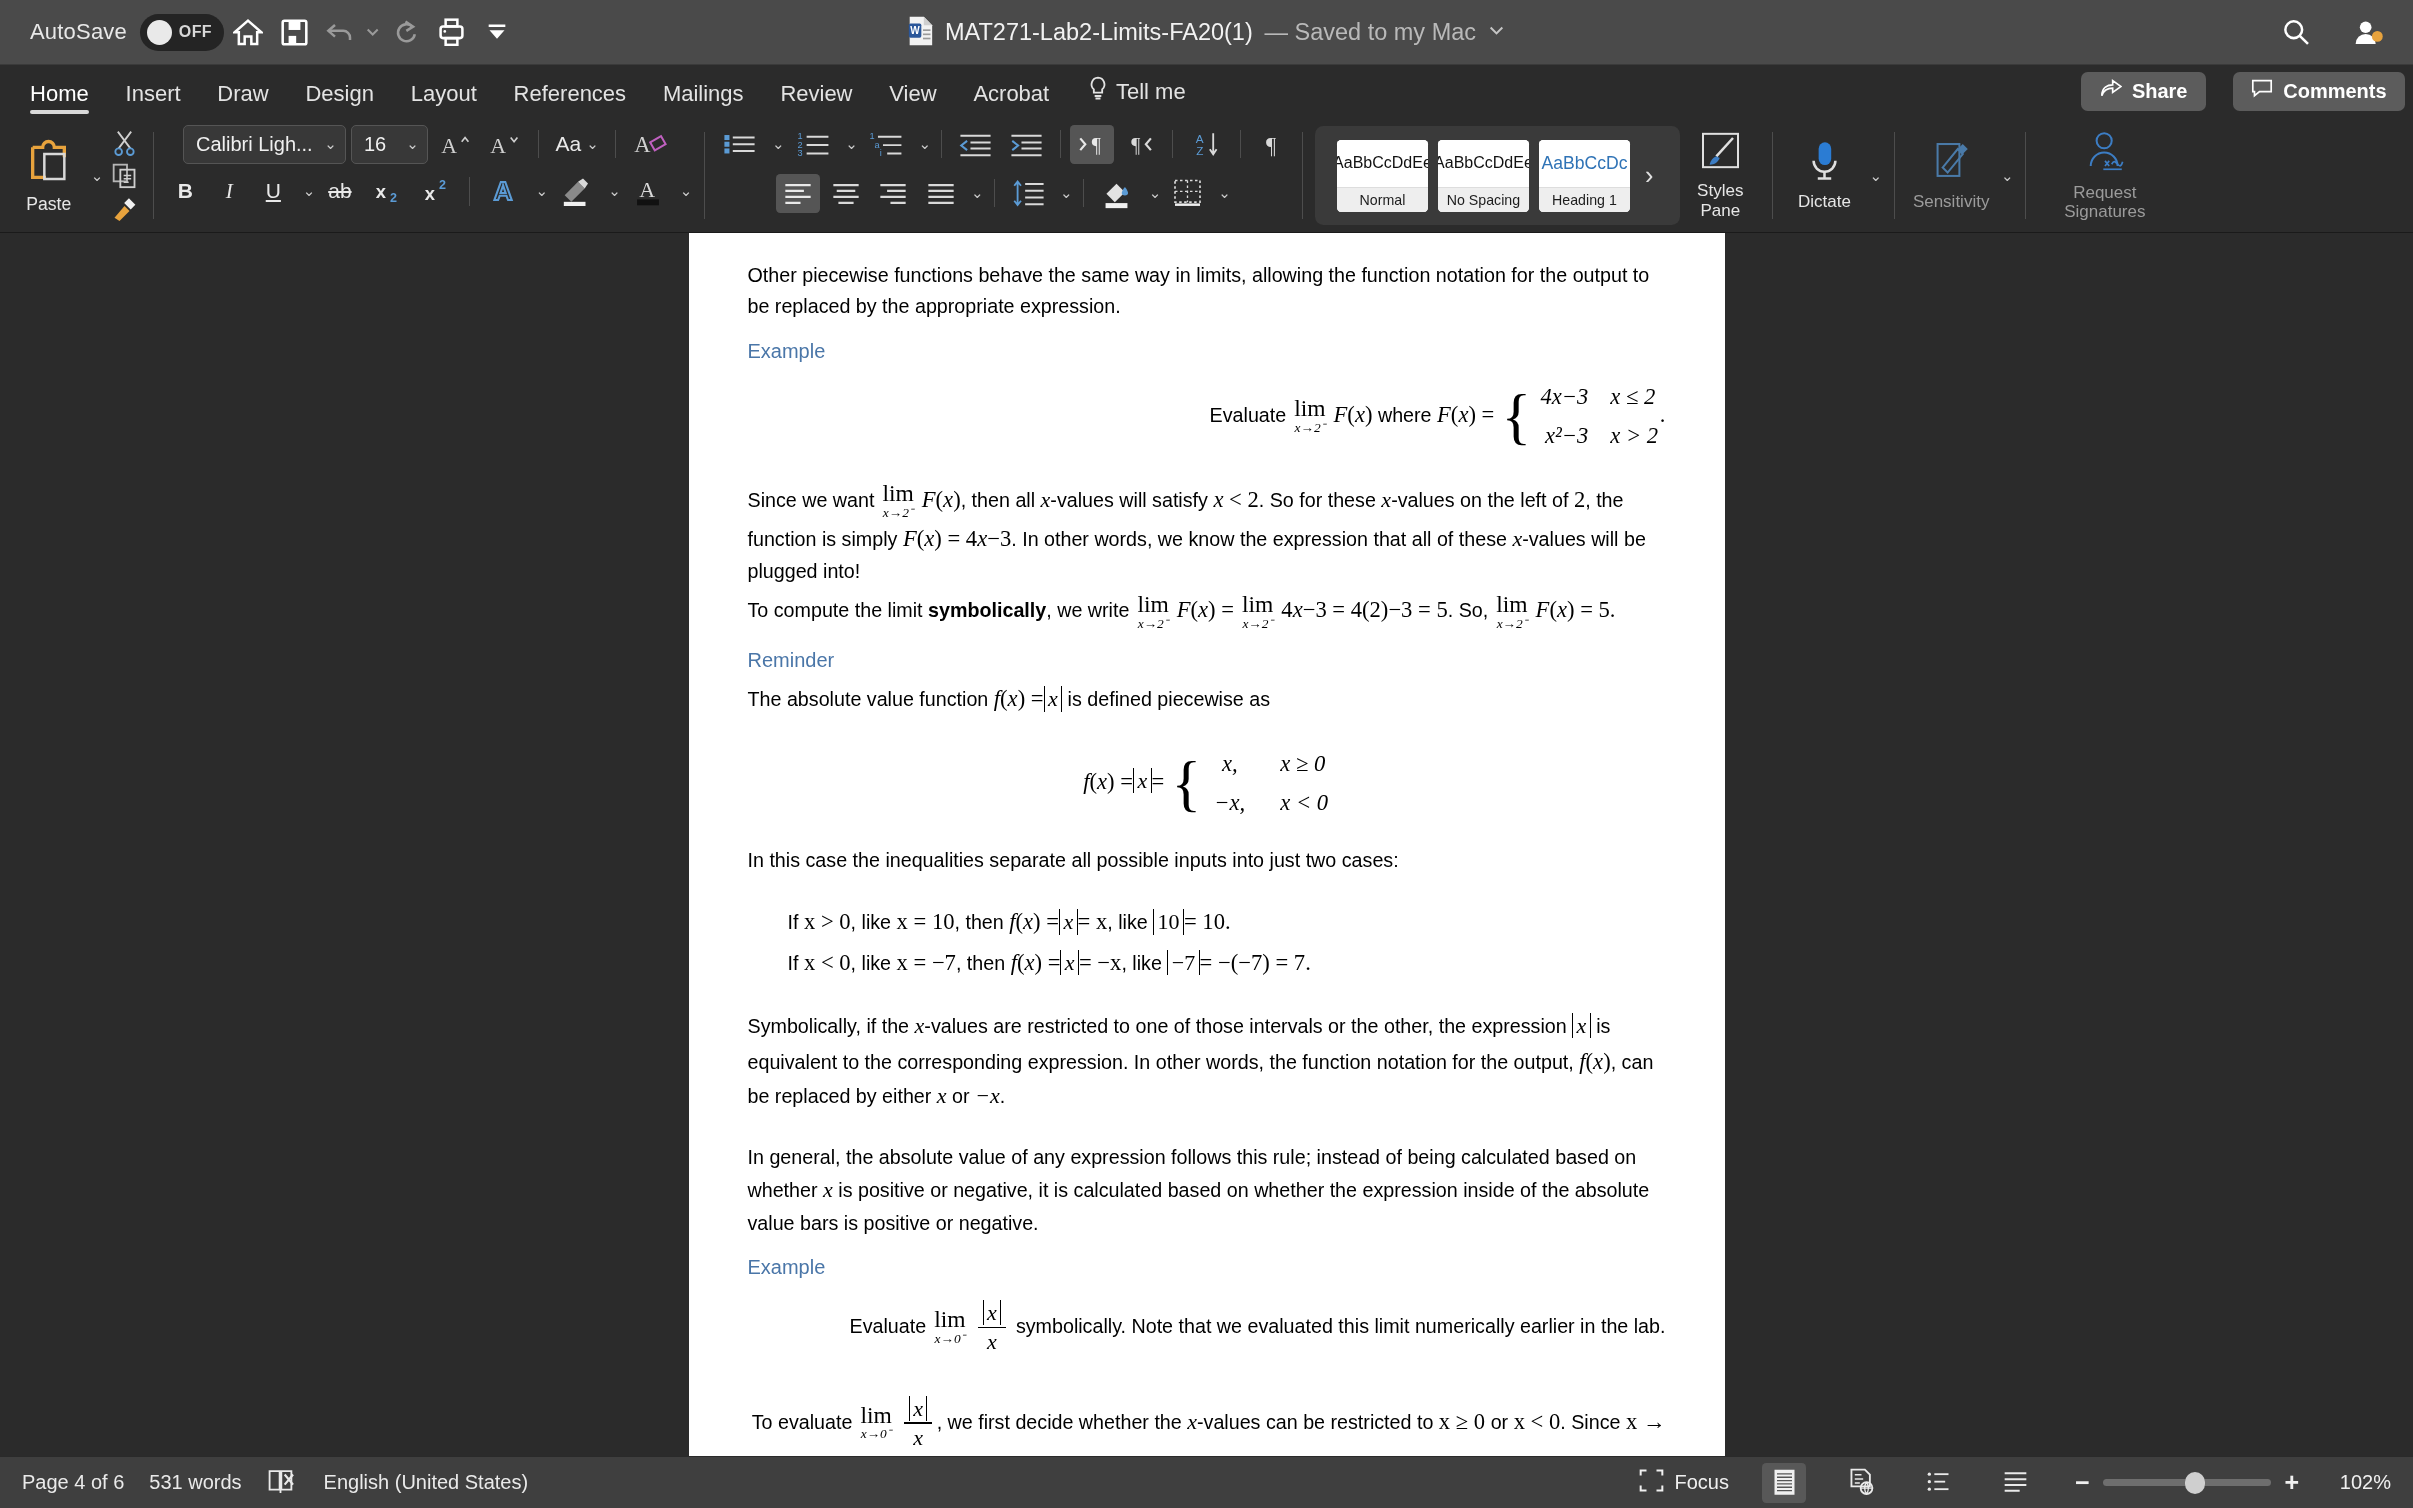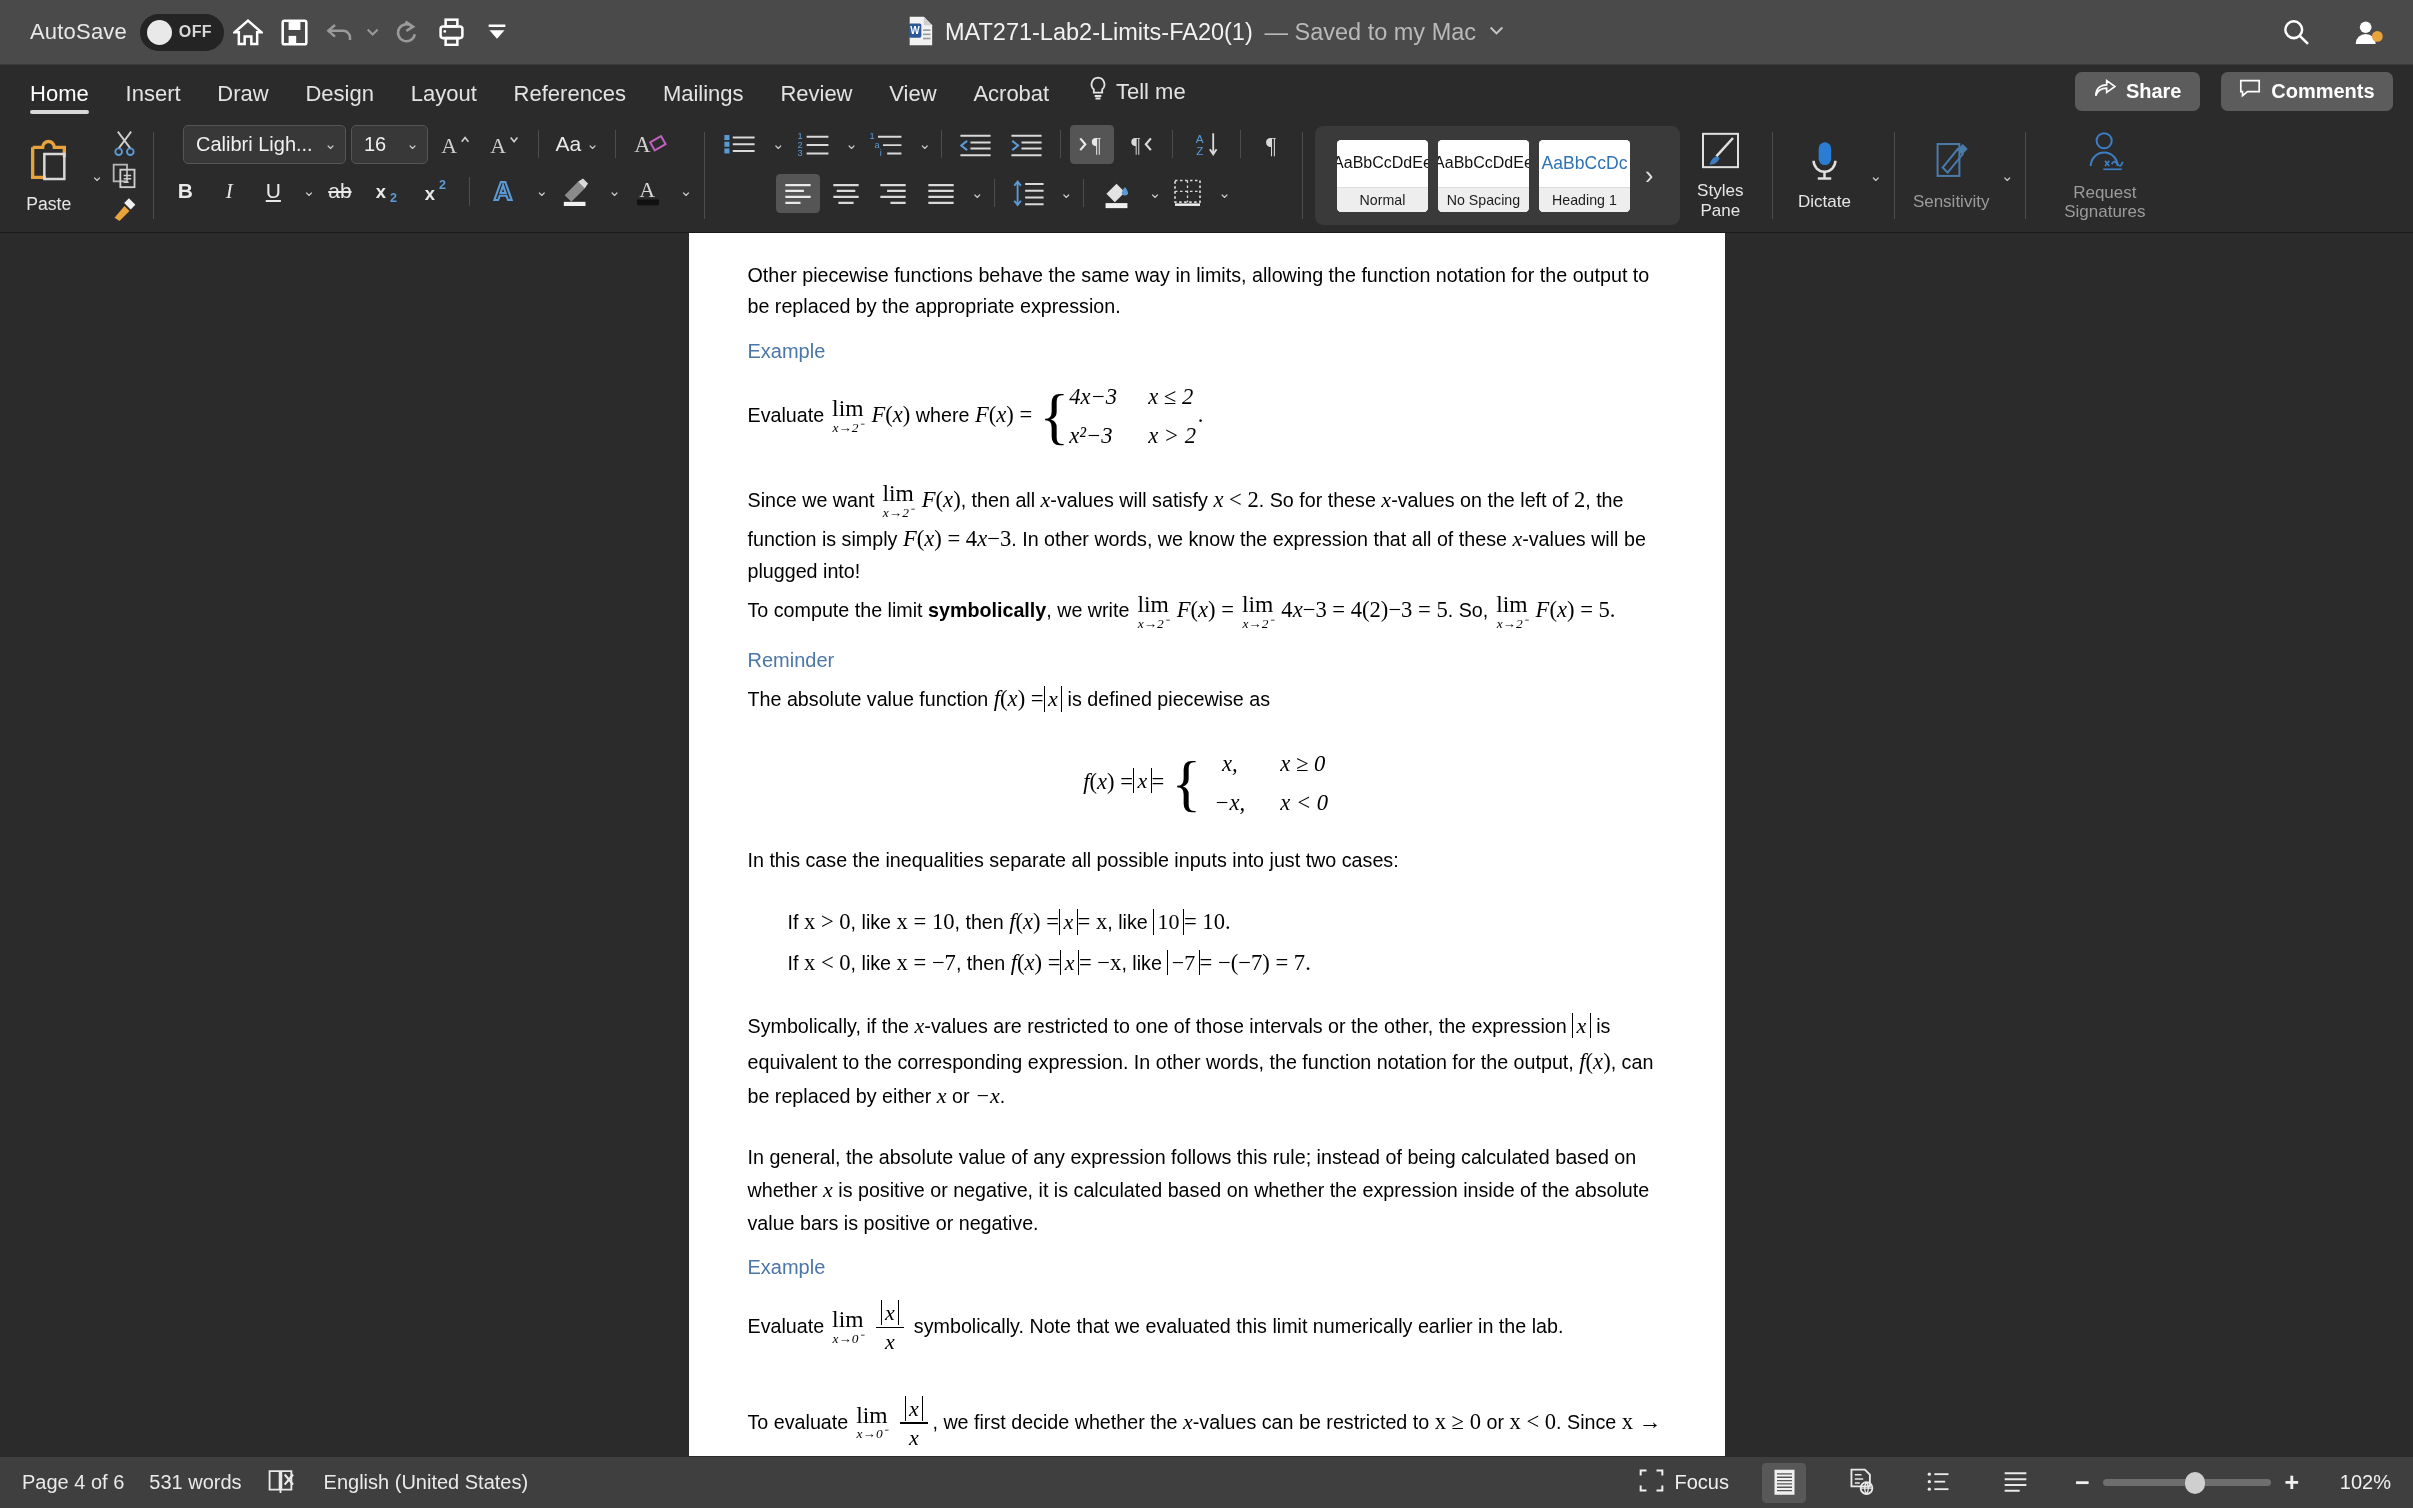--- a/index.html
+++ b/index.html
@@ -45,21 +45,21 @@
   .tab {
     color: #e3e3e3; font-size: 22px; padding: 5px 18.4px 11.7px 18.4px; position: relative;
   }
   .tab.active { color: #ffffff; }
   .tab.active::after {
     content: ""; position: absolute; left: 18.4px; right: 18.4px; bottom: 5px;
     height: 4.2px; background: #d9d9d9; border-radius: 2.5px;
   }
   .tellme { display: flex; align-items: center; gap: 8.4px; padding: 5px 13.4px 11.7px 20px;}
   .tellme span { color: #e3e3e3; font-size: 22px;}
-  .tabbar-right { position: absolute; right: 20px; top: 6.7px; display: flex; gap: 21px; }
+  .tabbar-right { position: absolute; right: 8px; top: 6.7px; display: flex; gap: 27px; }
   .pill {
     background: #5c5c5c; border-radius: 6.7px; height: 39px; padding: 0 18.4px;
     display: flex; align-items: center; gap: 10px; color: #fff; font-size: 20px; font-weight: bold;
   }
 
   
   .ribbon {
     height: 114px; background: #2b2b2b; display: flex; align-items: center;
     flex: 0 0 114px; padding-left: 11.7px; border-bottom: 0.8px solid #1a1a1a;
   }
@@ -123,21 +123,21 @@
     width: 1036px; background: #ffffff; margin-top: 0px; padding: 0 59px;
     position: relative; overflow: hidden;
   }
 
   
   .doc { padding-top: 22px; color: #000; font-size: 19.7px; line-height: 1.58; }
   .doc .h3 { color: #4a76a8; font-size: 20px; margin: 13.4px 0 5px 0; }
   .doc .h3.first { margin-top: 5px; }
   .doc p { margin: 5px 0; }
   .doc p.sp { margin-top: 28px; }
-  .mathline { margin: 11.7px 0; }
+  .mathline { margin: 11.7px 0; text-align: right; }
   .center { text-align: center; }
   .indent { padding-left: 40px; }
   em.v { font-family: "Liberation Serif", serif; font-style: italic; font-size: 22px; }
   .mt { font-family: "Liberation Serif", serif; font-size: 22.6px; }
   .mt i { font-style: italic; }
   .lim { display: inline-flex; flex-direction: column; align-items: center; vertical-align: middle; margin: 0 2.5px;}
   .lim .top { font-family: "Liberation Serif", serif; font-size: 23.5px; line-height: 1; }
   .lim .bot { font-family: "Liberation Serif", serif; font-size: 13.4px; line-height: 1.1; font-style: italic; }
   .frac { display: inline-flex; flex-direction: column; align-items: center; vertical-align: middle; margin: 0 4.2px;}
   .frac .num { font-family: "Liberation Serif", serif; font-size: 22px; padding: 0 5px; line-height: 1.25;}

